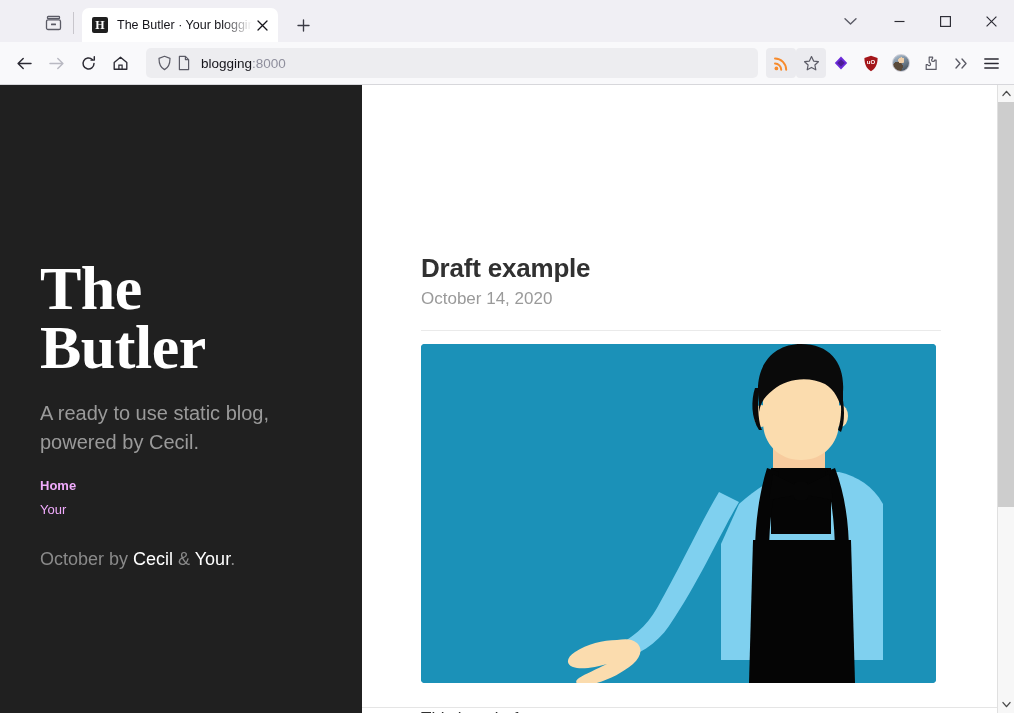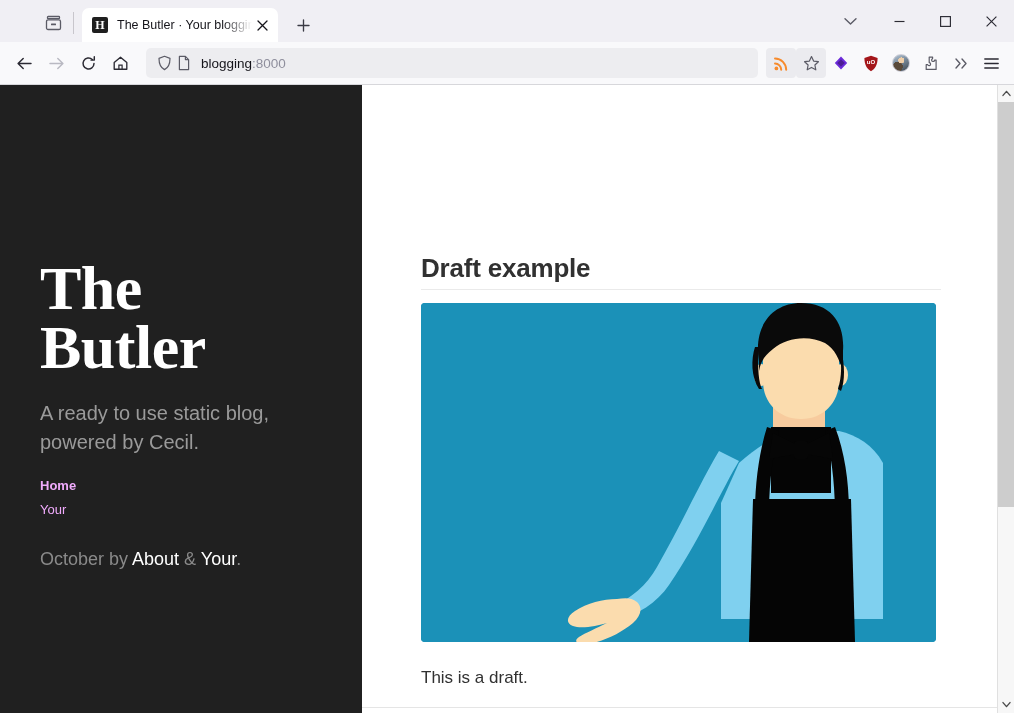--- a/index.html
+++ b/index.html
@@ -308,27 +308,28 @@
     <div class="sidebar">
       <div class="sidebar-inner">
         <div class="site-title">The Butler</div>
         <div class="site-tagline">A ready to use static blog, powered by Cecil.</div>
 
         <div class="nav-list">
           <a class="nav-link active" href="#">Home</a>
           <a class="nav-link" href="#">Your</a>
         </div>
 
-        <div class="powered"><span>October by </span><a href="#">About</a><span> &amp; </span><a href="#">Your</a><span>.</span></div>
+        <div class="powered"><span>October by </span><a href="#">Cecil</a><span> &amp; </span><a href="#">Your</a><span>.</span></div>
       </div>
     </div>
 
     <div class="content">
       <div class="content-inner">
         <h1 class="post-title">Draft example</h1>
+        <div class="post-date">October 14, 2020</div>
         <div class="post-divider"></div>
 
         <div class="post-image">
           <svg width="515" height="339" viewBox="0 0 515 339">
             <rect width="515" height="339" fill="#1b91b8"></rect>
 
             <path d="M318 158 C300 188 278 238 248 282 C236 300 216 312 196 317 L190 304 C210 296 226 282 236 264 C260 222 280 178 298 148 Z" fill="#7fd0ef"></path>
 
             <path d="M196 296 C182 296 166 300 154 308 C146 313 144 320 152 323 C160 326 176 323 186 320 C176 325 164 330 158 334 C152 338 156 342 166 341 C182 339 200 330 212 320 C220 313 222 305 216 299 C210 294 203 295 196 296 Z" fill="#fbdcae"></path>
 

